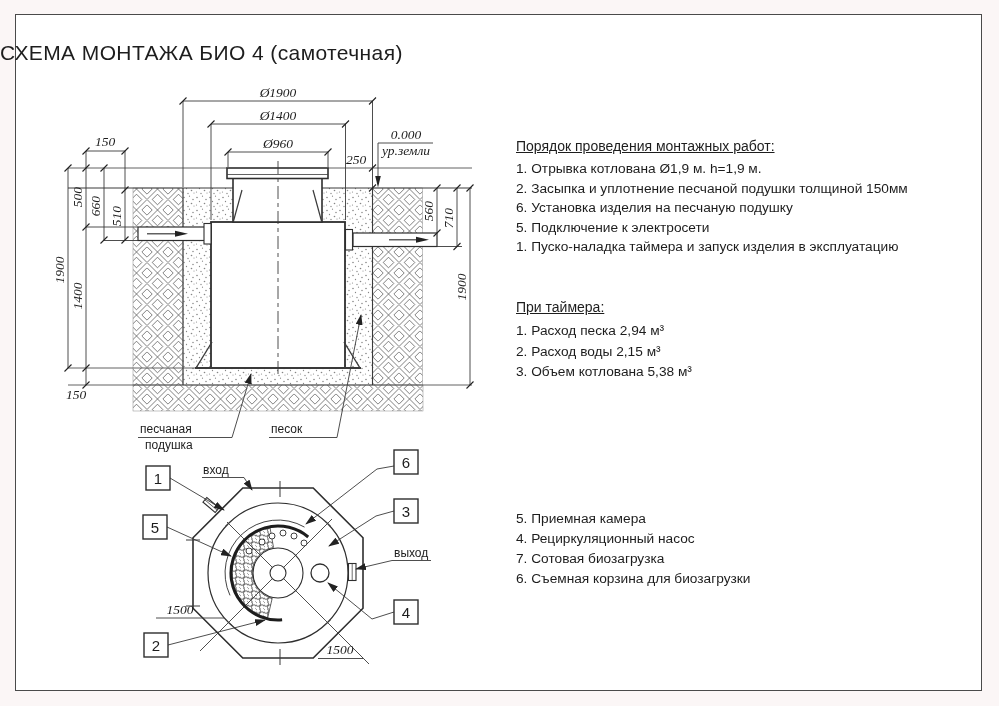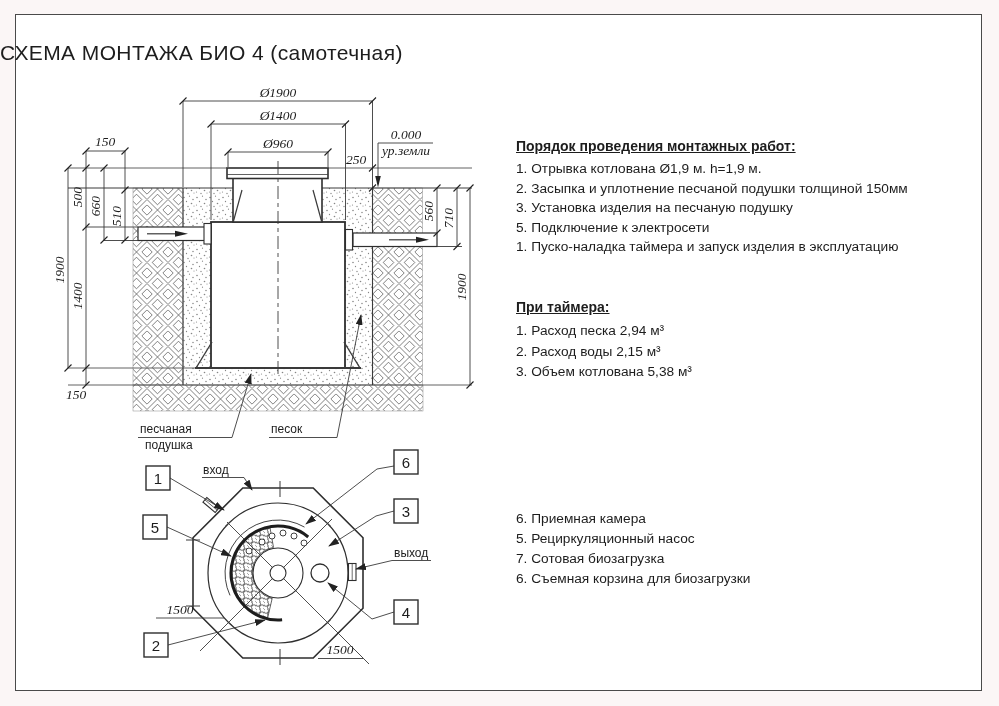--- a/index.html
+++ b/index.html
@@ -4,21 +4,21 @@
 <style>
   html,body{margin:0;padding:0}
   body{width:999px;height:706px;position:relative;background:#fbf6f6;
        font-family:"Liberation Sans",sans-serif;color:#1d1d1d;overflow:hidden}
   .frame{position:absolute;left:15px;top:14px;width:967px;height:677px;
          background:#fff;border:1.5px solid #4a4a4a;box-sizing:border-box}
   .title{position:absolute;left:0;top:41px;width:100%;text-align:left;
          font-size:21px;letter-spacing:.4px}
   svg.draw{position:absolute;left:0;top:0}
   .tblock{position:absolute;left:516px;width:452px;font-size:13.7px;line-height:19.4px}
-  .tblock .hd{font-weight:bold;font-size:14px;text-decoration:underline;margin:0 0 3px 0}
+  .tblock .hd{font-weight:normal;font-size:14px;text-decoration:underline;margin:0 0 3px 0}
   .b-mont{line-height:20.8px}
   .b-leg{line-height:20px}
   .dim{font:italic 13.5px "Liberation Serif",serif;fill:#1d1d1d}
   .lbl{font:12px "Liberation Sans",sans-serif;fill:#1d1d1d}
   .cnum{font:15px "Liberation Sans",sans-serif;fill:#1d1d1d}
   .ln{stroke:#3a3a3a;fill:none}
 </style>
 </head>
 <body>
 
@@ -269,30 +269,30 @@
         <text class="cnum" x="406" y="617.5" text-anchor="middle">4</text>
       </g>
     </g>
   </g>
 </svg>
 
 <div class="tblock" style="top:137px">
   <div class="hd">Порядок проведения монтажных работ:</div>
   <div>1. Отрывка котлована Ø1,9 м. h=1,9 м.</div>
   <div>2. Засыпка и уплотнение песчаной подушки толщиной 150мм</div>
-  <div>3. Установка изделия на песчаную подушку</div>
+  <div>6. Установка изделия на песчаную подушку</div>
   <div>5. Подключение к электросети</div>
   <div>1. Пуско-наладка таймера и запуск изделия в эксплуатацию</div>
 </div>
 
 <div class="tblock b-mont" style="top:297px">
   <div class="hd">При таймера:</div>
   <div>1. Расход песка 2,94 м³</div>
   <div>2. Расход воды 2,15 м³</div>
   <div>3. Объем котлована 5,38 м³</div>
 </div>
 
 <div class="tblock b-leg" style="top:509px">
-  <div>6. Приемная камера</div>
-  <div>5. Рециркуляционный насос</div>
+  <div>5. Приемная камера</div>
+  <div>4. Рециркуляционный насос</div>
   <div>7. Сотовая биозагрузка</div>
   <div>6. Съемная корзина для биозагрузки</div>
 </div>
 
 </body></html>

